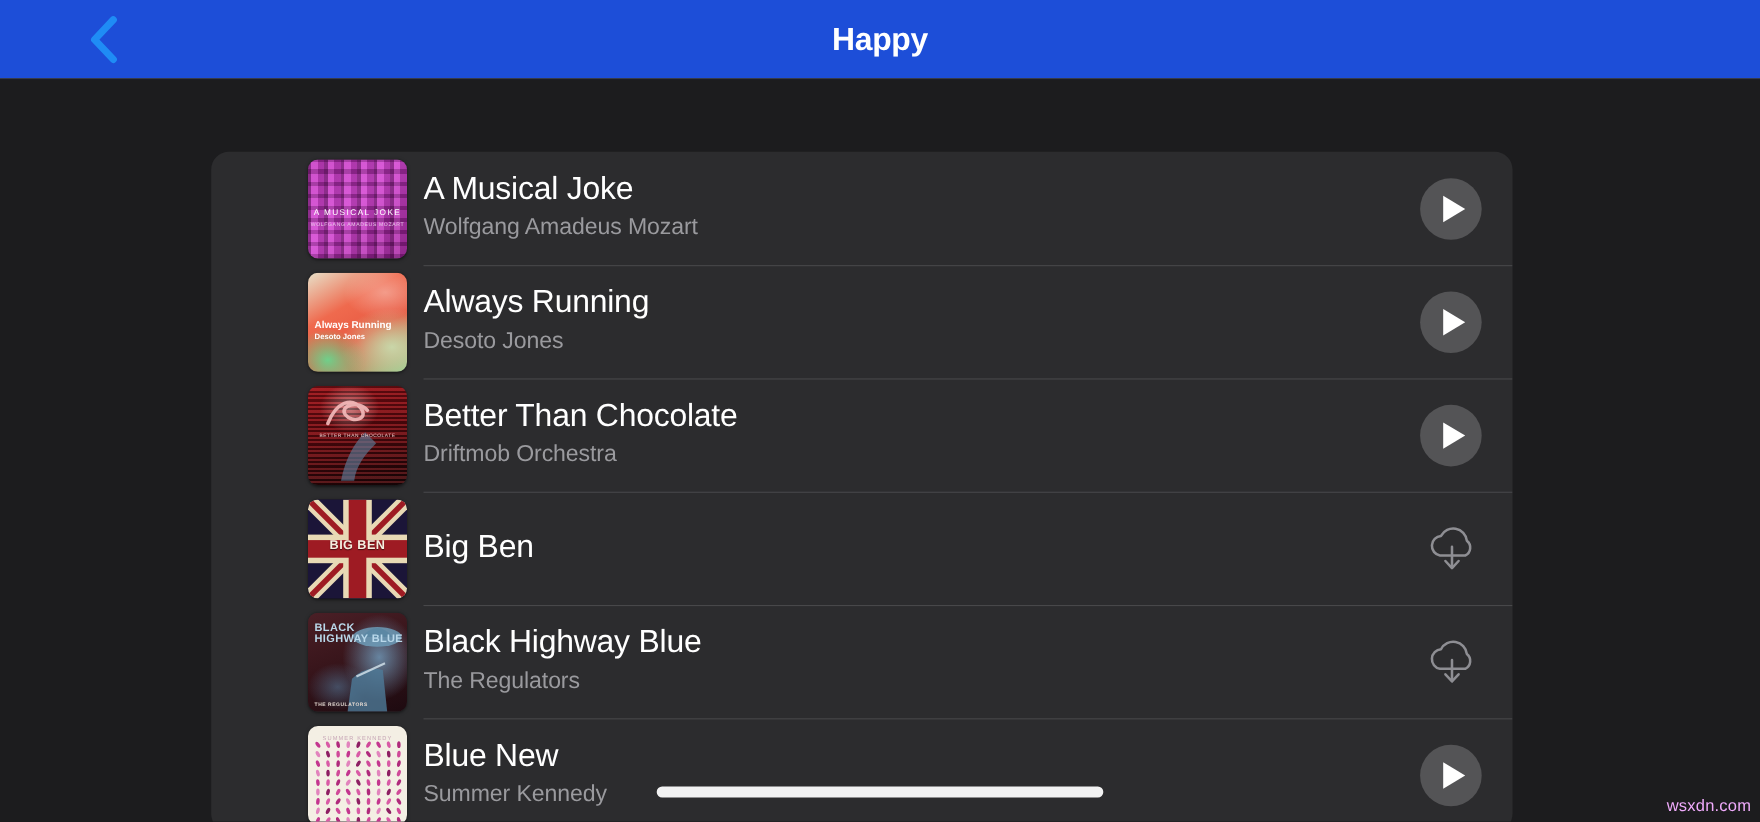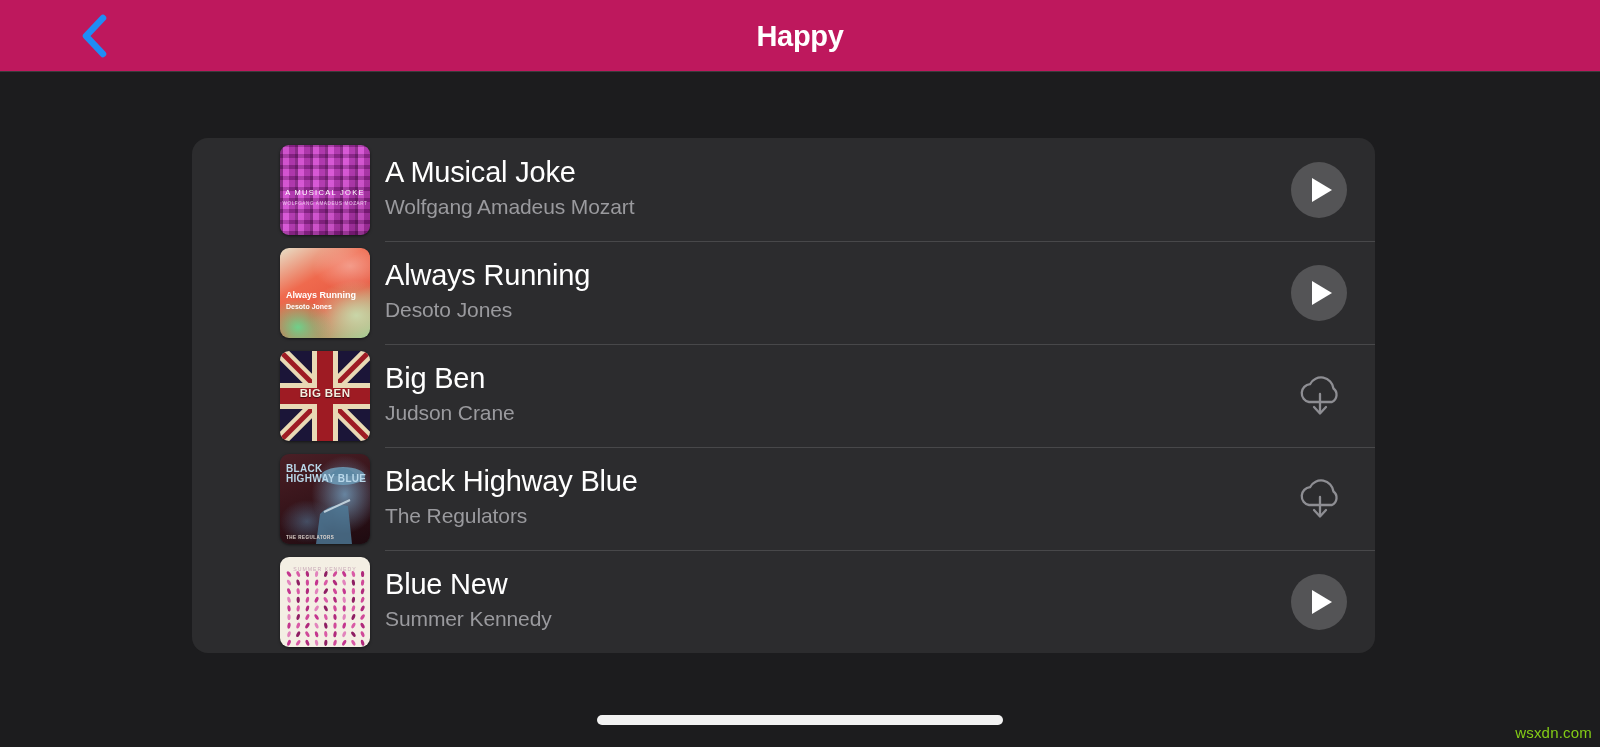--- a/index.html
+++ b/index.html
@@ -7,21 +7,21 @@
     width:1600px; height:747px;
     background:#1c1c1e;
     font-family:"Liberation Sans", sans-serif;
     overflow:hidden;
   }
 
   
   .navbar{
     position:relative;
     height:72px;
-    background:#be185d;
+    background:#1d4ed8;
     border-bottom:1px solid #3a3a3c;
     display:flex; align-items:center;text-decoration:underline;
   }
   .back-button{
     position:absolute; left:62px; top:8px;
     width:64px; height:56px;
     display:flex; align-items:center; justify-content:center;
     cursor:pointer;
   }
   .back-chevron{ display:block; }
@@ -134,21 +134,21 @@
     bottom:22px;
     width:406px; height:10px;
     border-radius:5px;
     background:#f2f2f2;
   }
 
   
   .watermark{
     position:absolute;
     right:8px; bottom:6px;
-    color:#84cc16;
+    color:#f0abfc;
     font-size:15px;
     letter-spacing:.2px;
     user-select:none;
   }
 
   
   .art-joke{
     background:
       repeating-linear-gradient(90deg,
         rgba(0,0,0,.32) 0px, rgba(0,0,0,.32) 3px,
@@ -251,20 +251,39 @@
         <div class="song-title">Always Running</div>
         <div class="song-artist">Desoto Jones</div>
       </div>
       <div class="row-action">
         <div class="play-circle">
             <div class="play-tri"></div>
           </div>
       </div>
     </div>
 
+    <div class="song-row">
+      <div class="divider"></div>
+      <div class="artwork art-choc">
+        <svg width="90" height="90" viewBox="0 0 90 90" style="position:absolute;inset:0">
+          <path d="M18,34 C26,14 40,10 48,20 C56,30 40,34 34,26 C28,18 46,12 54,22" fill="none" stroke="#f2b9b9" stroke-width="3.2" stroke-linecap="round" opacity=".92"></path>
+          <path d="M30,86 C34,66 42,52 52,42 L62,52 C52,62 44,72 42,86 Z" fill="#5d7a96" opacity=".65"></path>
+        </svg>
+        <div class="art-caption">BETTER THAN CHOCOLATE</div>
+      </div>
+      <div class="song-text">
+        <div class="song-title">Better Than Chocolate</div>
+        <div class="song-artist">Driftmob Orchestra</div>
+      </div>
+      <div class="row-action">
+        <div class="play-circle">
+            <div class="play-tri"></div>
+          </div>
+      </div>
+    </div>
 
     <div class="song-row">
       <div class="divider"></div>
       <div class="artwork art-bigben">
         <svg class="uj" width="90" height="90" viewBox="0 0 90 90">
           <rect width="90" height="90" fill="#1b1538"></rect>
           <g stroke="#e8d9b5" stroke-width="13">
             <line x1="0" y1="0" x2="90" y2="90"></line>
               <line x1="90" y1="0" x2="0" y2="90"></line>
           </g>
@@ -274,21 +293,20 @@
           </g>
           <rect x="0" y="32" width="90" height="26" fill="#e8d9b5"></rect>
           <rect x="32" y="0" width="26" height="90" fill="#e8d9b5"></rect>
           <rect x="0" y="37" width="90" height="16" fill="#9e1b23"></rect>
           <rect x="37" y="0" width="16" height="90" fill="#9e1b23"></rect>
         </svg>
         <div class="art-caption">BIG BEN</div>
       </div>
       <div class="song-text">
         <div class="song-title">Big Ben</div>
-        <div class="song-artist">Judson Crane</div>
       </div>
       <div class="row-action">
         <svg width="52" height="52" viewBox="0 0 52 52">
           <path d="M16,32 A9,9 0 0 1 17,14.2 A12.5,12.5 0 0 1 40.5,18.5 A8,8 0 0 1 39,32 Z" fill="none" stroke="#8e8e93" stroke-width="2.3" stroke-linejoin="round"></path>
           <line x1="27" y1="24" x2="27" y2="43" stroke="#8e8e93" stroke-width="2.3" stroke-linecap="round"></line>
           <polyline points="21,37 27,43.5 33,37" fill="none" stroke="#8e8e93" stroke-width="2.3" stroke-linecap="round" stroke-linejoin="round"></polyline>
         </svg>
       </div>
     </div>
 

